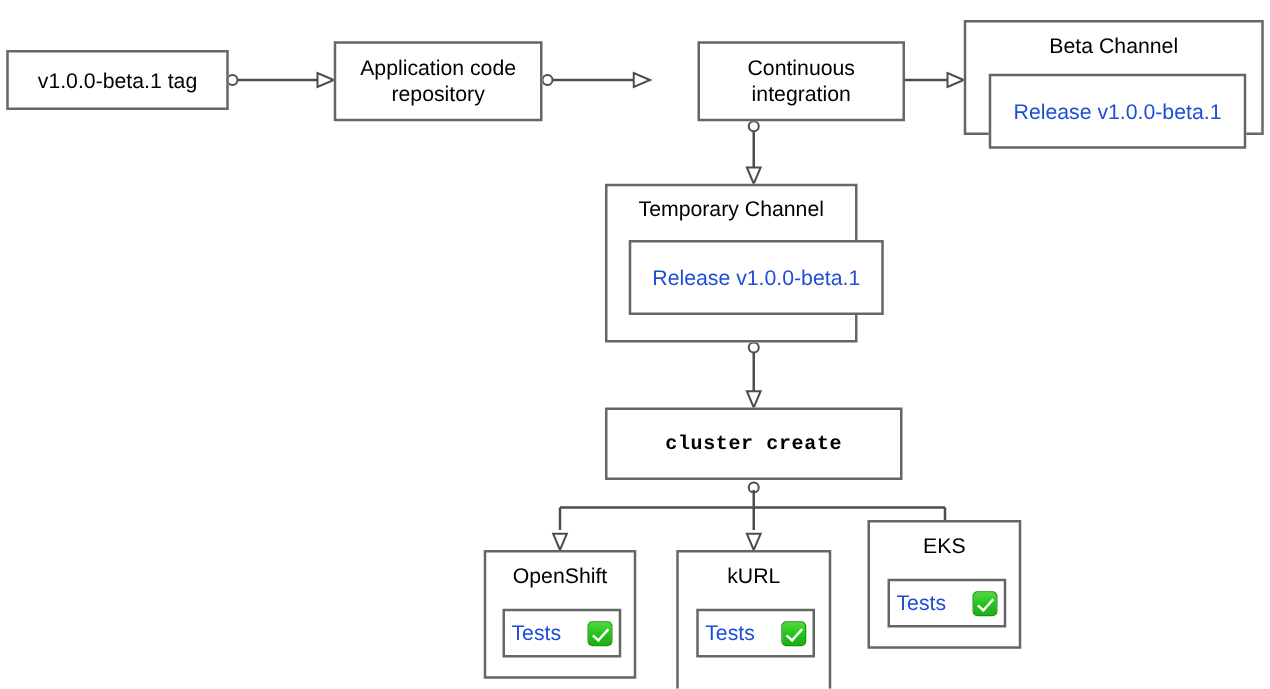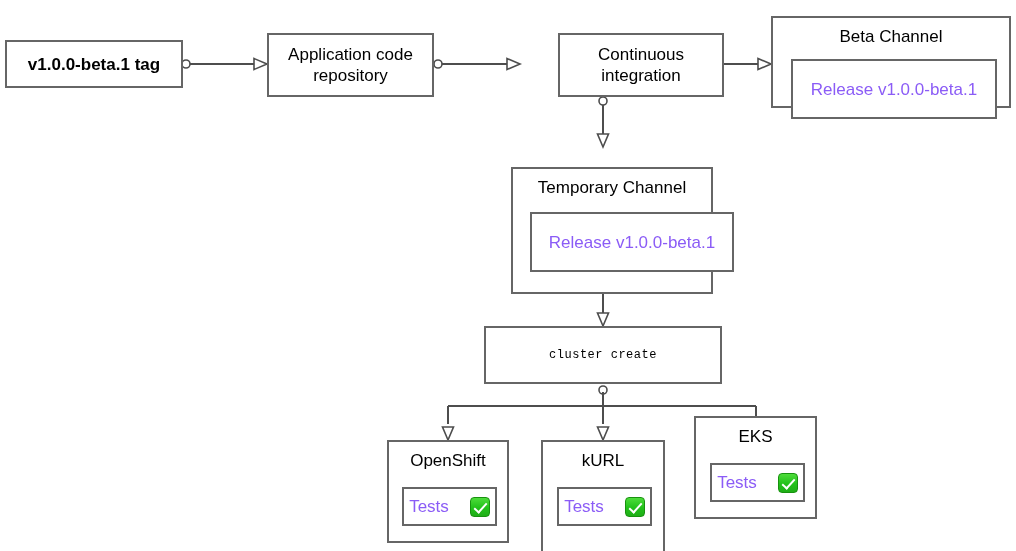--- a/index.html
+++ b/index.html
@@ -49,26 +49,26 @@
   .inner-node {
     position: absolute;
     box-sizing: border-box;
     border: 2px solid #666666;
     background: #ffffff;
     display: flex;
     align-items: center;
     justify-content: center;
     font-size: 17px;
     line-height: 21px;
-    color: #8b5cf6;
+    color: #1d4ed8;
   }
   .mono {
     font-family: "Liberation Mono", "DejaVu Sans Mono", monospace;
-    font-weight: normal;
-    font-size: 12px;
+    font-weight: bold;
+    font-size: 16px;
     letter-spacing: 0.5px;
   }
   .tests-inner {
     gap: 21px;
   }
   .check-badge {
     display: inline-block;
     width: 20px;
     height: 20px;
     border-radius: 4px;
@@ -154,40 +154,40 @@
 
     <g>
       <circle class="edge-dot" cx="603" cy="390" r="4"></circle>
       <path class="edge-line" d="M 603 392 L 603 406 M 448 406 L 756 406 M 448 406 L 448 424 M 603 406 L 603 424 M 756 406 L 756 424"></path>
       <path class="edge-head" d="M 448 440 L 442.5 427 L 453.5 427 Z"></path>
       <path class="edge-head" d="M 603 440 L 597.5 427 L 608.5 427 Z"></path>
       <path class="edge-head" d="M 756 440 L 750.5 427 L 761.5 427 Z"></path>
     </g>
   </svg>
 
-  <div class="node" style="left:5px; top:40px; width:178px; height:48px;font-weight:bold;">
+  <div class="node" style="left:5px; top:40px; width:178px; height:48px;">
     <span>v1.0.0-beta.1 tag</span>
   </div>
 
   <div class="node" style="left:267px; top:33px; width:167px; height:64px; padding:0 10px;justify-content:center;">
     <span>Application code repository</span>
   </div>
 
   <div class="node" style="left:520px; top:33px; width:166px; height:64px; padding:0 10px;margin-left:38px;">
     <span>Continuous integration</span>
   </div>
 
   <div class="node container-node" style="left:771px; top:3px; width:240px; height:92px;margin-top:13px;">
     <div class="container-title">Beta Channel</div>
     <div class="inner-node" style="left:18px; top:41px; width:206px; height:60px;">
       <span>Release v1.0.0-beta.1</span>
     </div>
   </div>
 
-  <div class="node container-node" style="left:511px; top:147px; width:202px; height:127px;margin-top:20px;">
+  <div class="node container-node" style="left:484px; top:147px; width:202px; height:127px;">
     <div class="container-title">Temporary Channel</div>
     <div class="inner-node" style="left:17px; top:43px; width:204px; height:60px;">
       <span>Release v1.0.0-beta.1</span>
     </div>
   </div>
 
   <div class="node" style="left:484px; top:326px; width:238px; height:58px;">
     <span class="mono">cluster create</span>
   </div>
 

